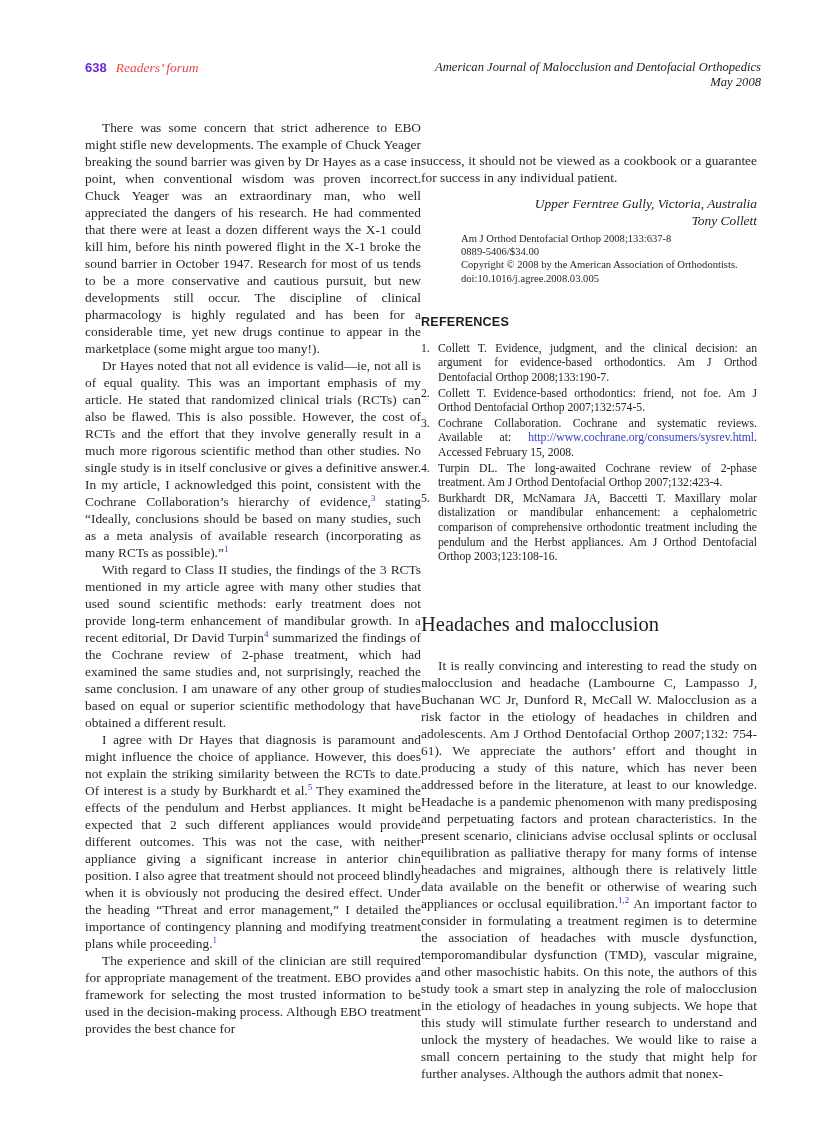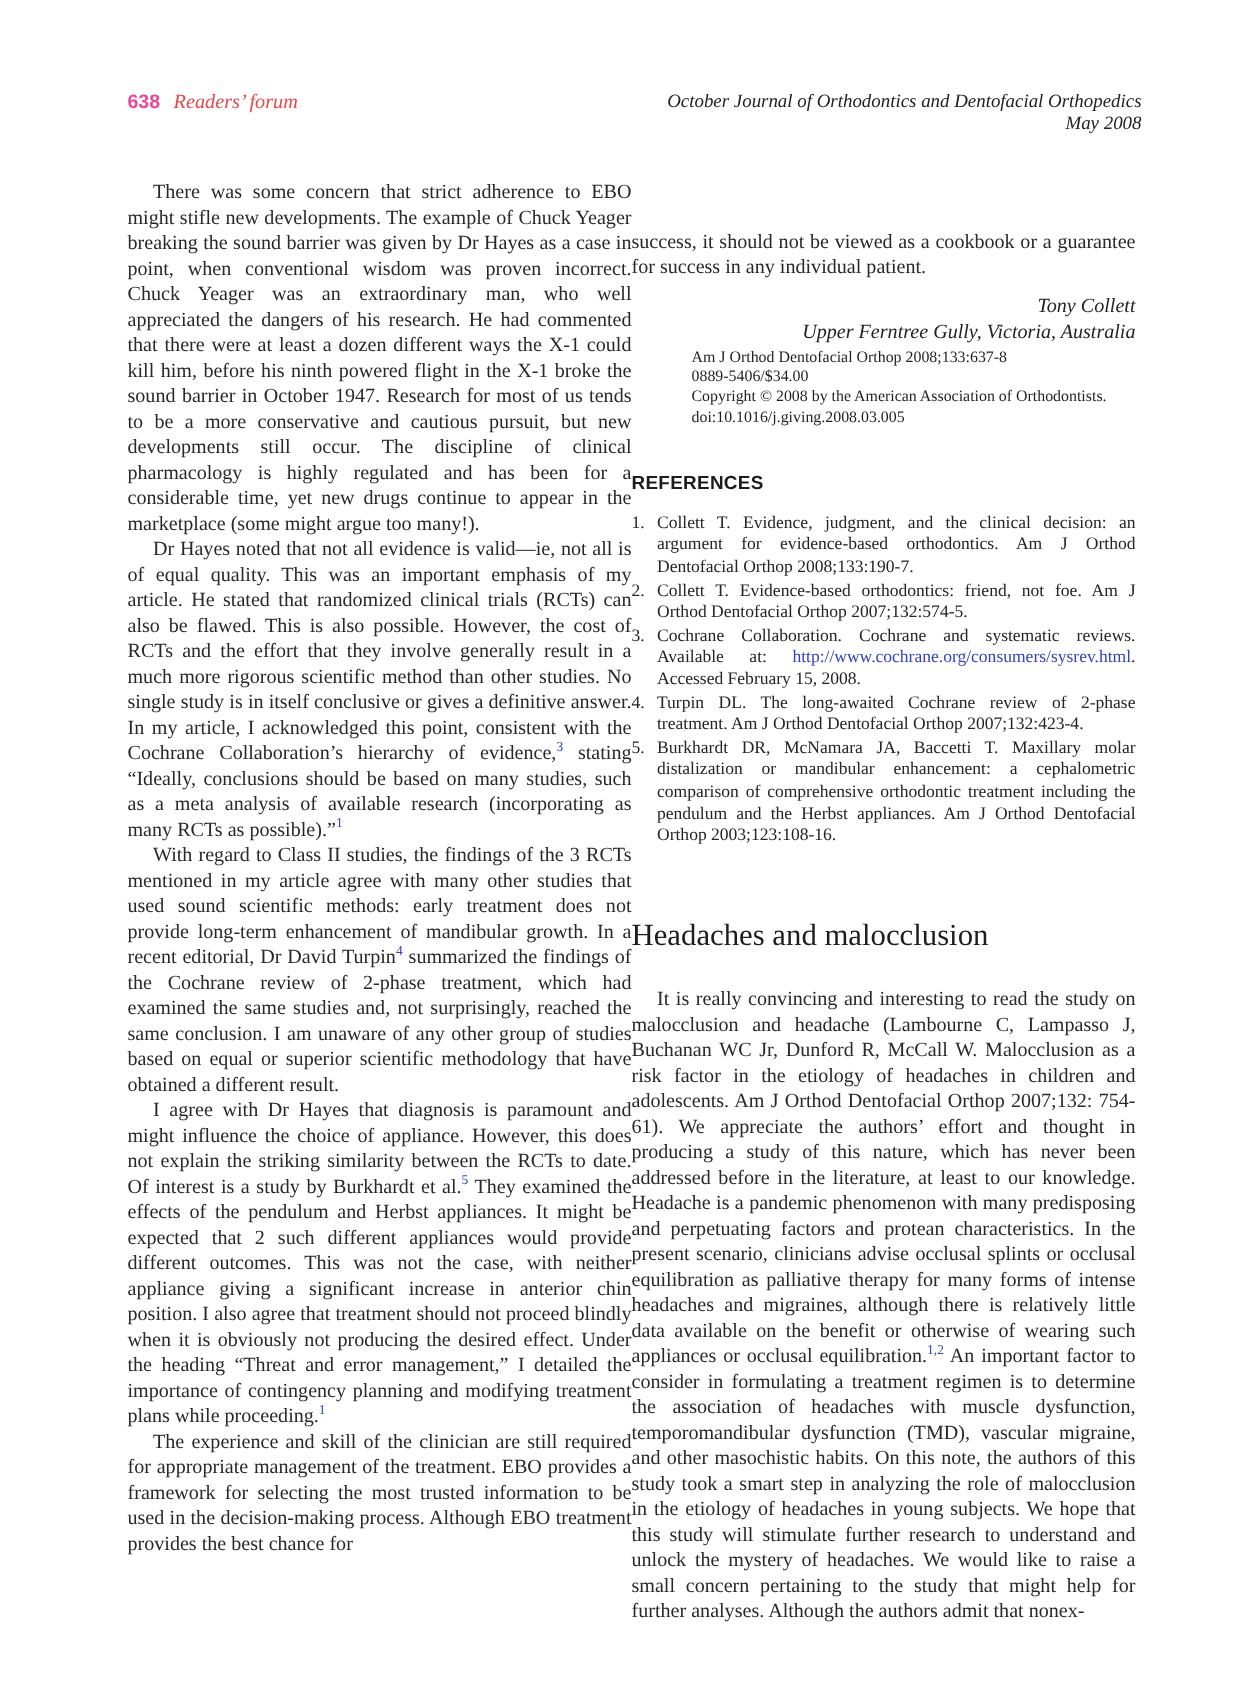--- a/index.html
+++ b/index.html
@@ -7,21 +7,21 @@
     position:relative;width:838px;height:1122px;background:#ffffff;
     overflow:hidden;color:#262626;
     font-family:"Liberation Serif", serif;
   }
   
   .header{
     position:absolute;left:85px;top:60px;width:676px;
     display:flex;justify-content:space-between;align-items:flex-start;
   }
   .h-left{font-size:13.5px;line-height:15px;white-space:nowrap;}
-  .pagenum{font-family:"Liberation Sans",sans-serif;font-weight:700;font-size:13px;margin-right:9px;color:#ec4899;}
+  .pagenum{font-family:"Liberation Sans",sans-serif;font-weight:700;font-size:13px;margin-right:9px;color:#6d28d9;}
   .section{font-style:italic;color:#ef4444;}
   .h-right{text-align:right;font-style:italic;font-size:12.6px;line-height:14.5px;color:#222;}
   
   .columns{
     position:absolute;left:85px;top:119px;width:686px;
     display:flex;
   }
   .col{width:336px;}
   p.body{
     margin:0;font-size:13.4px;line-height:17px;text-align:justify;
@@ -56,48 +56,48 @@
 </head>
 <body>
 
 <div class="page">
 
   <header class="header">
     <div class="h-left">
       <span class="pagenum">638</span><span class="section">Readers’ forum</span>
     </div>
     <div class="h-right">
-      <div>October Journal of Orthodontics and Dentofacial Orthopedics</div>
+      <div>American Journal of Malocclusion and Dentofacial Orthopedics</div>
       <div>May 2008</div>
     </div>
   </header>
 
   <main class="columns">
 
     <section class="col">
       <p class="body"><span>There was some concern that strict adherence to EBO might stifle new developments. The example of Chuck Yeager breaking the sound barrier was given by Dr Hayes as a case in point, when conventional wisdom was proven incorrect. Chuck Yeager was an extraordinary man, who well appreciated the dangers of his research. He had commented that there were at least a dozen different ways the X-1 could kill him, before his ninth powered flight in the X-1 broke the sound barrier in October 1947. Research for most of us tends to be a more conservative and cautious pursuit, but new developments still occur. The discipline of clinical pharmacology is highly regulated and has been for a considerable time, yet new drugs continue to appear in the marketplace (some might argue too many!).</span></p>
       <p class="body"><span>Dr Hayes noted that not all evidence is valid—ie, not all is of equal quality. This was an important emphasis of my article. He stated that randomized clinical trials (RCTs) can also be flawed. This is also possible. However, the cost of RCTs and the effort that they involve generally result in a much more rigorous scientific method than other studies. No single study is in itself conclusive or gives a definitive answer. In my article, I acknowledged this point, consistent with the Cochrane Collaboration’s hierarchy of evidence,</span><sup>3</sup><span> stating “Ideally, conclusions should be based on many studies, such as a meta analysis of available research (incorporating as many RCTs as possible).”</span><sup>1</sup></p>
       <p class="body"><span>With regard to Class II studies, the findings of the 3 RCTs mentioned in my article agree with many other studies that used sound scientific methods: early treatment does not provide long-term enhancement of mandibular growth. In a recent editorial, Dr David Turpin</span><sup>4</sup><span> summarized the findings of the Cochrane review of 2-phase treatment, which had examined the same studies and, not surprisingly, reached the same conclusion. I am unaware of any other group of studies based on equal or superior scientific methodology that have obtained a different result.</span></p>
       <p class="body"><span>I agree with Dr Hayes that diagnosis is paramount and might influence the choice of appliance. However, this does not explain the striking similarity between the RCTs to date. Of interest is a study by Burkhardt et al.</span><sup>5</sup><span> They examined the effects of the pendulum and Herbst appliances. It might be expected that 2 such different appliances would provide different outcomes. This was not the case, with neither appliance giving a significant increase in anterior chin position. I also agree that treatment should not proceed blindly when it is obviously not producing the desired effect. Under the heading “Threat and error management,” I detailed the importance of contingency planning and modifying treatment plans while proceeding.</span><sup>1</sup></p>
       <p class="body"><span>The experience and skill of the clinician are still required for appropriate management of the treatment. EBO provides a framework for selecting the most trusted information to be used in the decision-making process. Although EBO treatment provides the best chance for</span></p>
     </section>
 
     <section class="col">
       <p class="body noindent"><span>success, it should not be viewed as a cookbook or a guarantee for success in any individual patient.</span></p>
 
       <div class="signature">
+        <div>Upper Ferntree Gully, Victoria, Australia</div>
         <div>Tony Collett</div>
-        <div>Upper Ferntree Gully, Victoria, Australia</div>
       </div>
 
       <div class="citation">
         <div>Am J Orthod Dentofacial Orthop 2008;133:637-8</div>
         <div>0889-5406/$34.00</div>
         <div>Copyright © 2008 by the American Association of Orthodontists.</div>
-        <div>doi:10.1016/j.giving.2008.03.005</div>
+        <div>doi:10.1016/j.agree.2008.03.005</div>
       </div>
 
       <h2 class="refs-title">REFERENCES</h2>
 
       <ol class="refs">
         <li class="ref">
           <span class="ref-num">1.</span>
           <span class="ref-body"><span>Collett T. Evidence, judgment, and the clinical decision: an argument for evidence-based orthodontics. Am J Orthod Dentofacial Orthop 2008;133:190-7.</span></span>
         </li>
         <li class="ref">

